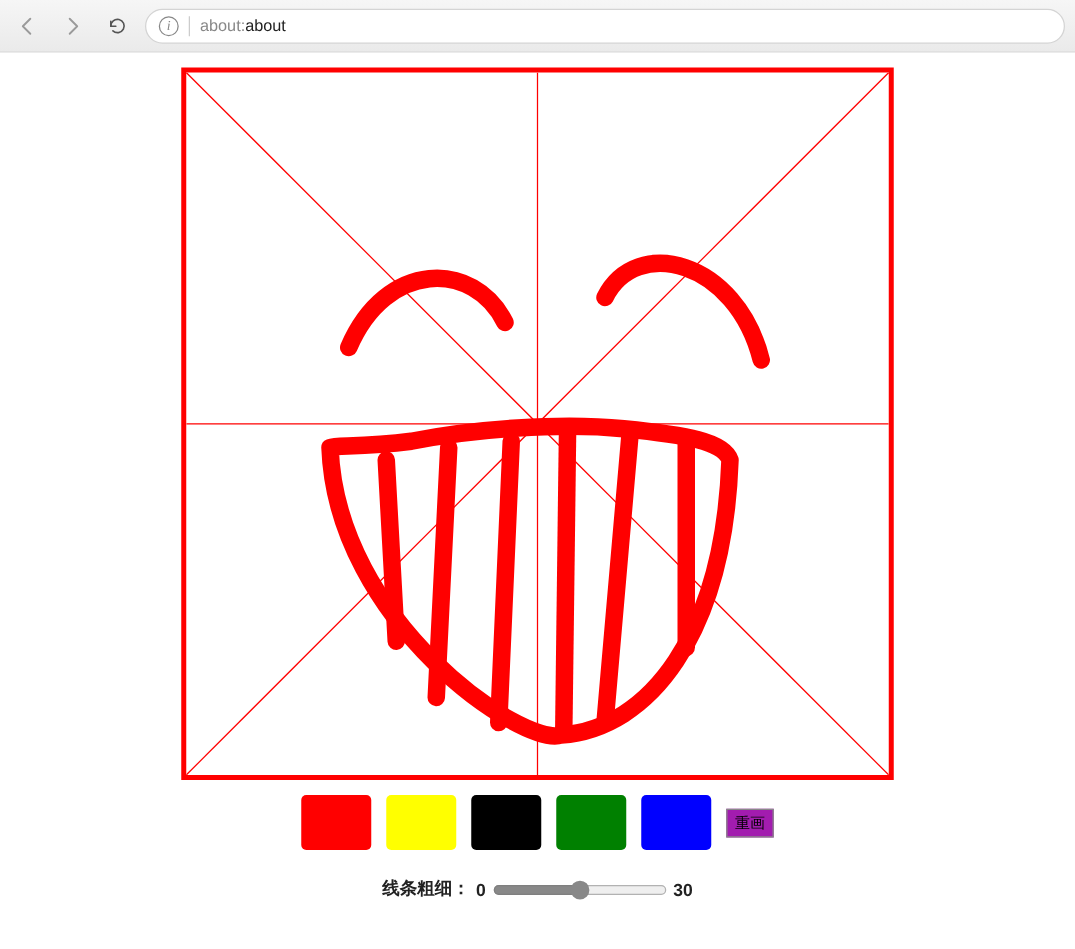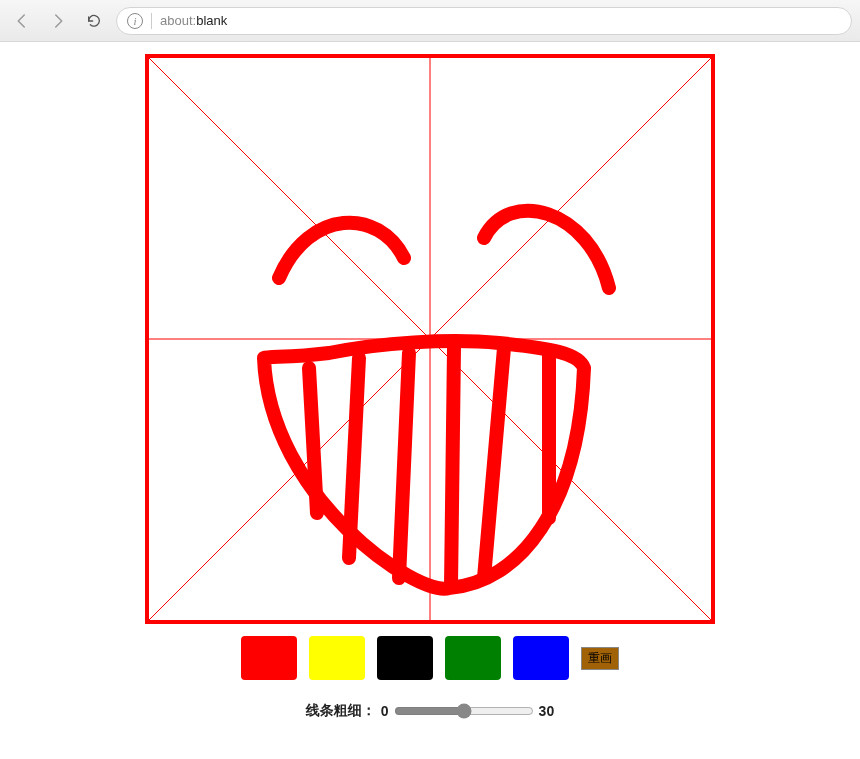--- a/index.html
+++ b/index.html
@@ -90,30 +90,30 @@
     .swatch {
       width: 56px;
       height: 44px;
       border-radius: 4px;
       cursor: pointer;
     }
     .btn {
       font-size: 12px;
       padding: 2px 6px;
       border: 1px solid #888;
-      background: #a16207;
+      background: #a21caf;
       cursor: pointer;
       font-family: inherit;
     }
     .slider-row {
       width: 570px;
       margin: 22px auto 0;
       display: flex;
       justify-content: center;
-      align-items: center;
+      align-items: flex-end;
       gap: 5px;
       font-size: 14px;
       color: #222;
       font-weight: bold;
     }
     input[type=range] {
       width: 140px;
       accent-color: #888;
     }
   </style>
@@ -134,21 +134,21 @@
   <div class="nav-arrow reload-icon">
     <svg width="16" height="16" viewBox="0 0 24 24">
         <path d="M4 12 A8 8 0 1 1 6.5 17.5" fill="none" stroke="#555" stroke-width="2" stroke-linecap="round"></path>
         <path d="M4 6 L4 12 L10 12" fill="none" stroke="#555" stroke-width="2" stroke-linecap="round" stroke-linejoin="round"></path>
       </svg>
   </div>
   <div class="address-bar">
     <span class="address-info-icon">i</span>
     <span class="address-sep"></span>
     <span>
-      <span class="addr-gray">about:</span><span class="addr-dark">blank</span>
+      <span class="addr-gray">about:</span><span class="addr-dark">about</span>
     </span>
   </div>
 </div>
 
 <div class="page-area">
   <div class="canvas-wrap">
     <div class="canvas-box">
 
       <svg viewBox="0 0 562 562">
         <line x1="281" y1="0" x2="281" y2="562" stroke="red" stroke-width="1"></line>

